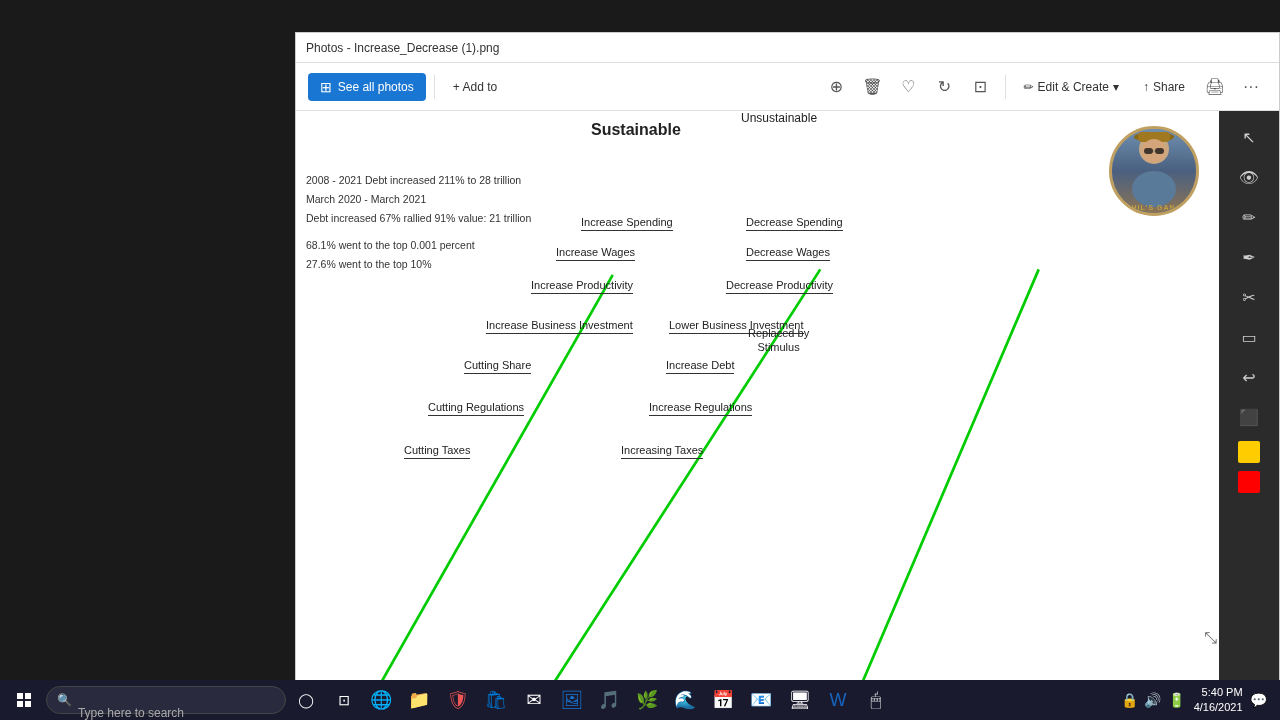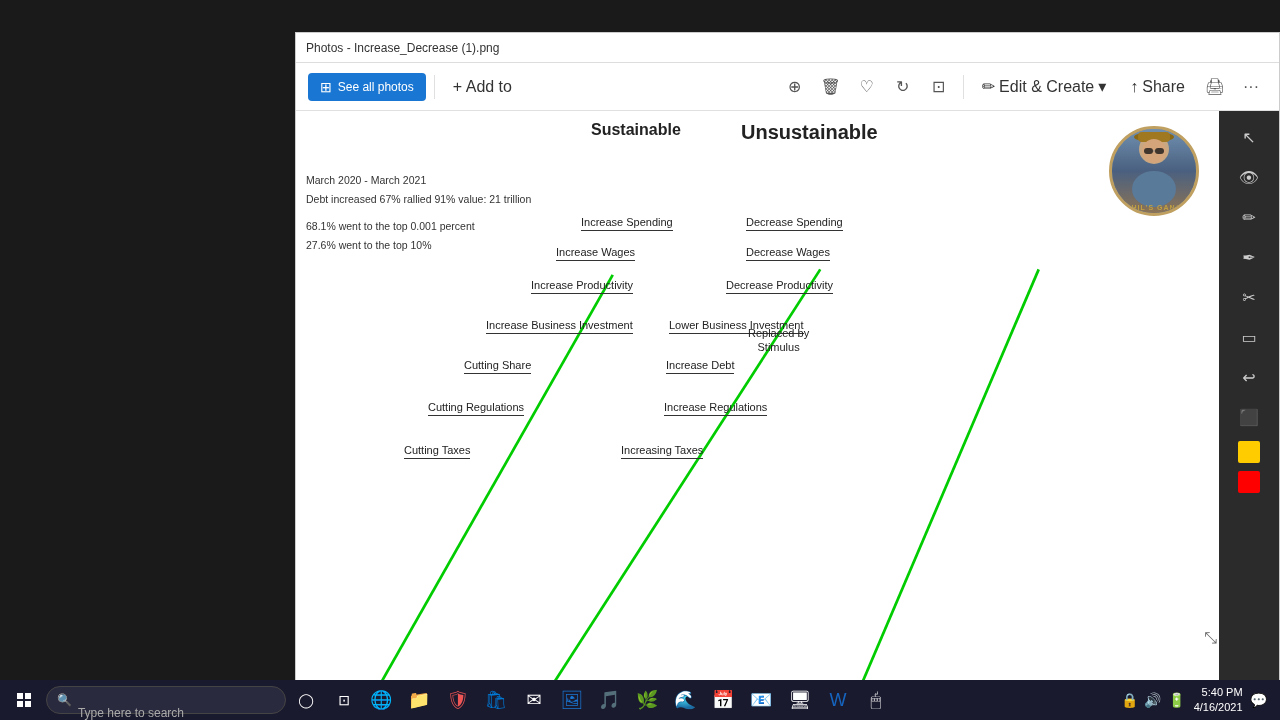--- a/index.html
+++ b/index.html
@@ -37,21 +37,21 @@
       display: flex;
       align-items: center;
       gap: 6px;
     }
     .btn-see-all .photos-icon { font-size: 14px; }
     .toolbar-sep { width: 1px; height: 24px; background: #e0e0e0; margin: 0 4px; }
     .toolbar-btn {
       background: transparent;
       border: none;
       padding: 6px 10px;
-      font-size: 16px;
+      font-size: 12px;
       cursor: pointer;
       color: #333;
       display: flex;
       align-items: center;
       gap: 4px;
       border-radius: 4px;
     }
     .toolbar-right { margin-left: auto; display: flex; align-items: center; gap: 4px; }
     .toolbar-icon-btn {
       background: transparent;
@@ -357,43 +357,44 @@
     <svg class="svg-lines" viewBox="0 0 900 620" preserveAspectRatio="none">
 
       <line x1="40" y1="590" x2="290" y2="150" stroke="#00cc00" stroke-width="2.5"></line>
 
       <line x1="190" y1="595" x2="480" y2="145" stroke="#00cc00" stroke-width="2.5"></line>
 
       <line x1="490" y1="590" x2="680" y2="145" stroke="#00cc00" stroke-width="2.5"></line>
     </svg>
 
     <div class="info-text">
+      <div>2008 - 2021 Debt increased 211% to 28 trillion</div>
       <div>March 2020 - March 2021</div>
       <div>Debt increased 67% rallied 91% value: 21 trillion</div>
       <div style="margin-top:8px;">68.1% went to the top 0.001 percent</div>
       <div>27.6% went to the top 10%</div>
     </div>
 
     <div style="position:absolute;top:10px;left:295px;font-size:16px;font-weight:bold;color:#222;">Sustainable</div>
-    <div style="position:absolute;top:10px;left:445px;font-size:20px;font-weight:bold;color:#222;">Unsustainable</div>
+    <div style="position:absolute;top:0;left:445px;font-size:12px;font-weight:normal;color:#222;">Unsustainable</div>
 
     <div class="chart-label" style="top:105px;left:285px;">Increase Spending</div>
     <div class="chart-label" style="top:135px;left:260px;">Increase Wages</div>
     <div class="chart-label" style="top:168px;left:235px;">Increase Productivity</div>
     <div class="chart-label" style="top:208px;left:190px;">Increase Business Investment</div>
     <div class="chart-label" style="top:248px;left:168px;">Cutting Share</div>
     <div class="chart-label" style="top:290px;left:132px;">Cutting Regulations</div>
     <div class="chart-label" style="top:333px;left:108px;text-align:right;">Cutting Taxes</div>
 
     <div class="chart-label" style="top:105px;left:450px;">Decrease Spending</div>
     <div class="chart-label" style="top:135px;left:450px;">Decrease Wages</div>
     <div class="chart-label" style="top:168px;left:430px;">Decrease Productivity</div>
     <div class="chart-label" style="top:208px;left:373px;text-align:right;">Lower Business Investment</div>
     <div class="chart-label" style="top:248px;left:370px;">Increase Debt</div>
-    <div class="chart-label" style="top:290px;left:368px;">Increase Regulations</div>
+    <div class="chart-label" style="top:290px;left:353px;">Increase Regulations</div>
     <div class="chart-label" style="top:333px;left:325px;">Increasing Taxes</div>
 
     <div style="position:absolute;top:215px;left:452px;font-size:11px;color:#222;text-align:center;line-height:1.3;">Replaced by<br>Stimulus</div>
 
     <div class="right-tools">
       <button class="tool-btn">
         <span>↖</span>
       </button>
       <button class="tool-btn">
         <span>👁</span>

